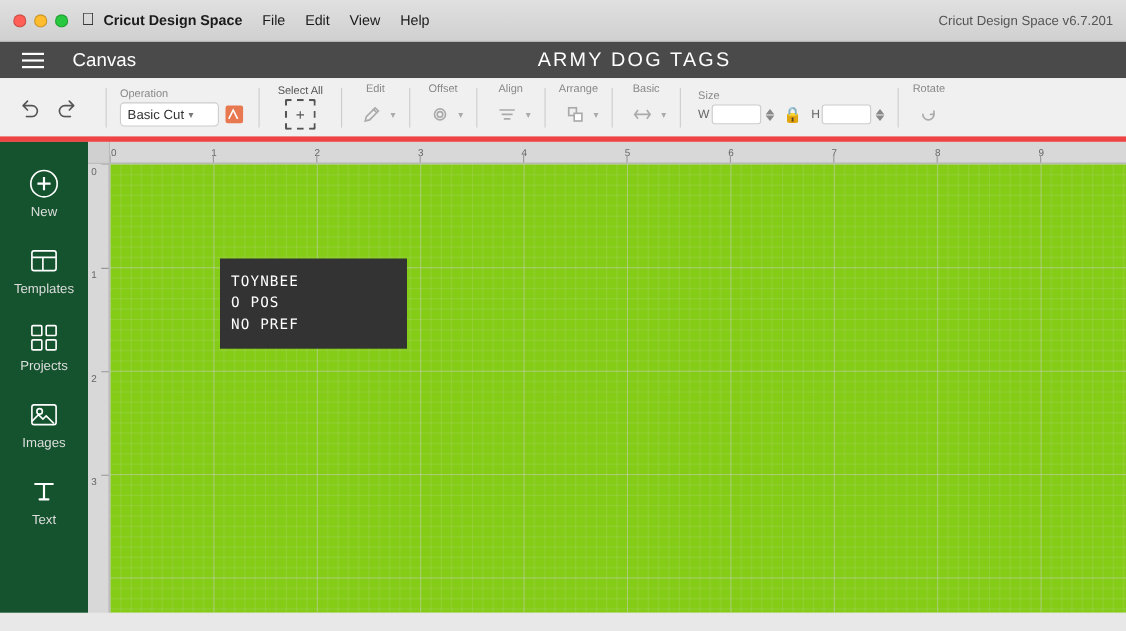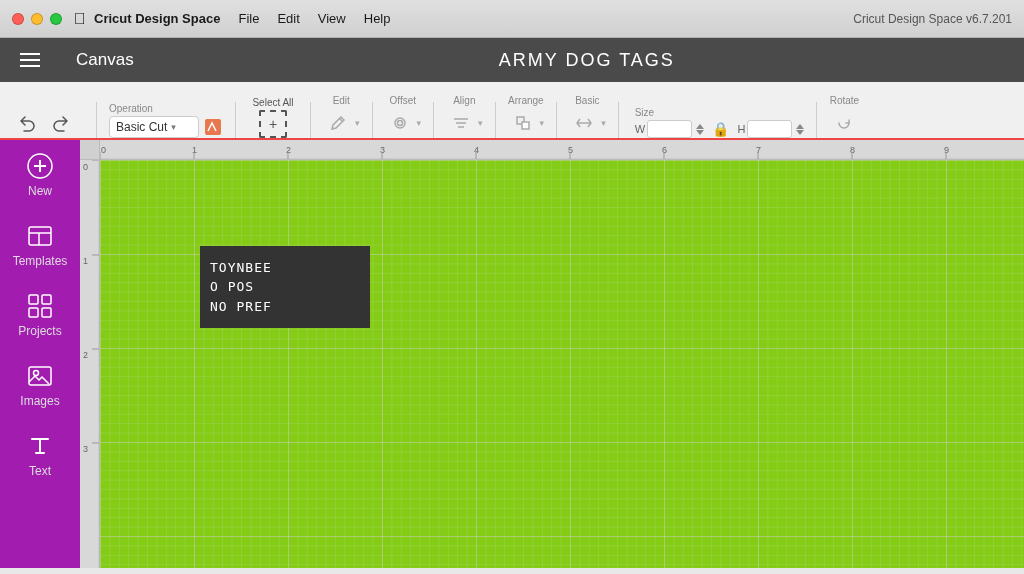--- a/index.html
+++ b/index.html
@@ -47,26 +47,26 @@
     }
     .titlebar-right {
       position: absolute;
       right: 12px;
       font-size: 12px;
       color: #555;
     }
 
     
     .app-header {
-      height: 44px;
+      height: 33px;
       background: #4a4a4a;
       display: flex;
       align-items: center;
       padding: 0 16px;
-      gap: 32px;
+      gap: 22px;
     }
     .hamburger-icon {
       display: flex;
       flex-direction: column;
       gap: 4px;
       cursor: pointer;
       padding: 4px;
     }
     .hamburger-icon span {
       display: block;
@@ -85,23 +85,23 @@
       font-size: 18px;
       color: white;
       font-weight: 500;
       letter-spacing: 2px;
     }
 
     
     .toolbar {
       height: 58px;
       background: #f0f0f0;
-      border-bottom: 2px solid #ef4444;
-      display: flex;
-      align-items: flex-end;
+      border-bottom: 5px solid #ef4444;
+      display: flex;
+      align-items: center;
       padding: 0 12px;
       gap: 8px;
     }
     .toolbar-undo-redo {
       display: flex;
       gap: 4px;
       margin-right: 8px;
     }
     .toolbar-icon-btn {
       width: 30px; height: 30px;
@@ -244,25 +244,25 @@
 
     
     .main-layout {
       display: flex;
       height: calc(574px - 38px - 50px - 58px);
     }
 
     
     .sidebar {
       width: 80px;
-      background: #a21caf;
-      display: flex;
-      flex-direction: column;
-      align-items: center;
-      padding-top: 0;
+      background: #14532d;
+      display: flex;
+      flex-direction: column;
+      align-items: center;
+      padding-top: 12px;
       gap: 0;
     }
     .sidebar-item {
       width: 100%;
       display: flex;
       flex-direction: column;
       align-items: center;
       padding: 12px 0;
       cursor: pointer;
       color: white;

